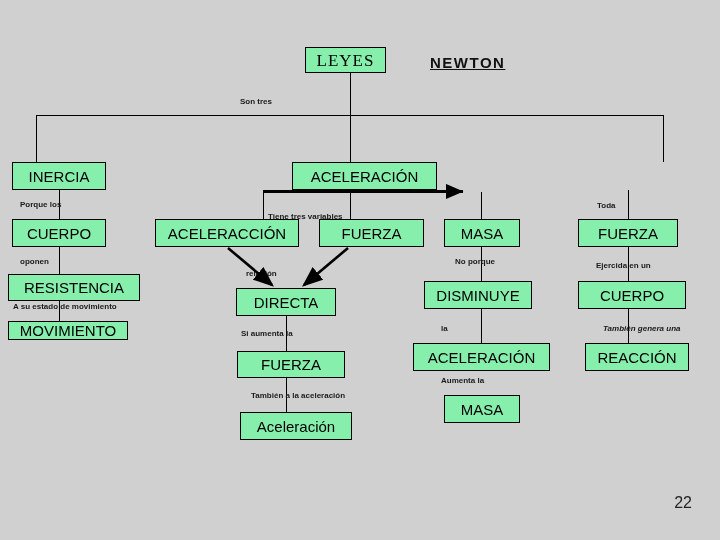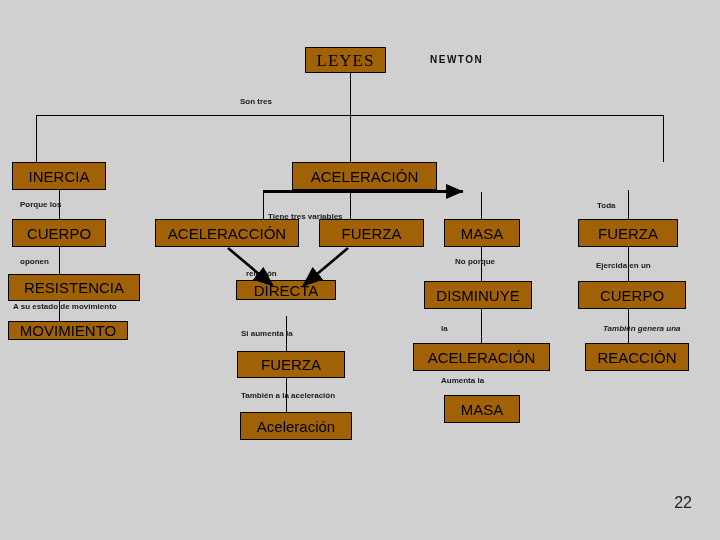--- a/index.html
+++ b/index.html
@@ -20,21 +20,21 @@
     width: 720px;
     height: 540px;
     background: #d0d0d0;
   }
 
   
   .node {
     position: absolute;
     box-sizing: border-box;
     border: 1px solid #000;
-    background: #a16207;
+    background: #86efac;
     color: #000;
     display: flex;
     align-items: center;
     justify-content: center;
     white-space: nowrap;
     line-height: 1;
   }
   .node.big  { font-size: 15px; }
   .node.root {
     font-family: "Liberation Serif", serif;
@@ -88,24 +88,25 @@
     color: #222;
   }
 
   
   .freetext {
     position: absolute;
     white-space: nowrap;
     line-height: 1;
   }
   .newton {
-    font-size: 10px;
+    font-size: 15px;
     font-weight: bold;
     letter-spacing: 1.5px;
     color: #111;
+    text-decoration: underline;
   }
 </style>
 </head>
 <body>
 
 <div id="slide">
 
   <div class="node root" style="left:305px; top:47px; width:81px; height:26px;">
     <span>LEYES</span>
   </div>
@@ -178,35 +179,35 @@
   </div>
 
   <div class="node big" style="left:444px; top:219px; width:76px; height:28px;">
     <span>MASA</span>
   </div>
 
   <div class="label" style="left:246px; top:270px;">
     <span>relación</span>
   </div>
 
-  <div class="node big" style="left:236px; top:280px; width:100px; height:20px;text-align:right;">
+  <div class="node big" style="left:236px; top:288px; width:100px; height:28px;text-align:right;">
     <span>DIRECTA</span>
   </div>
 
   <div class="vline" style="left:286px; top:316px; height:35px;"></div>
   <div class="label" style="left:241px; top:330px;">
     <span>Si aumenta la</span>
   </div>
 
   <div class="node big" style="left:237px; top:351px; width:108px; height:27px;">
     <span>FUERZA</span>
   </div>
 
   <div class="vline" style="left:286px; top:378px; height:34px;"></div>
-  <div class="label" style="left:241px; top:392px;">
+  <div class="label" style="left:251px; top:392px;">
     <span>También a la aceleración</span>
   </div>
 
   <div class="node big" style="left:240px; top:412px; width:112px; height:28px;">
     <span>Aceleración</span>
   </div>
 
   <div class="vline" style="left:481px; top:247px; height:34px;"></div>
   <div class="label" style="left:455px; top:258px;">
     <span>No porque</span>

